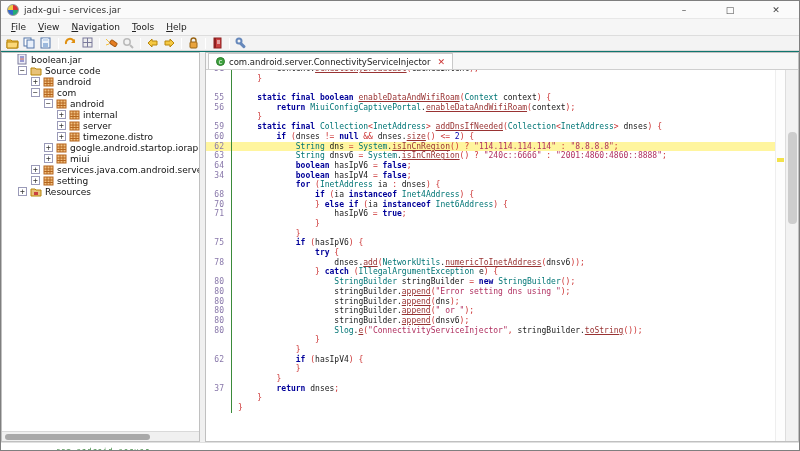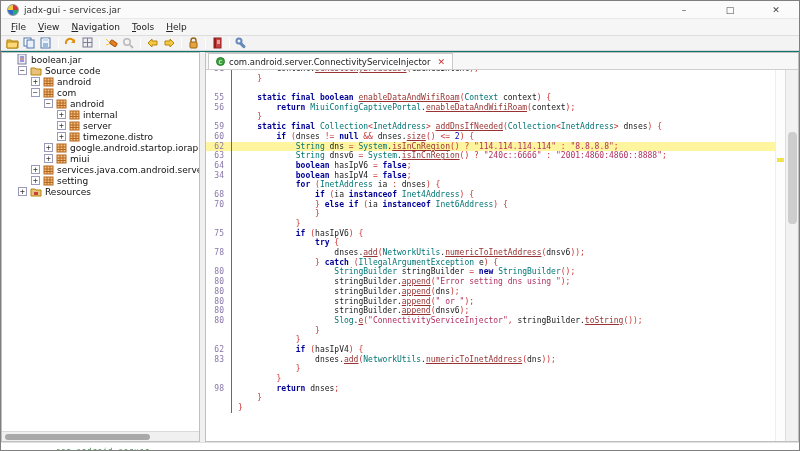--- a/index.html
+++ b/index.html
@@ -384,39 +384,39 @@
             <div class="crow"><div class="gut"></div><div class="ctext"><span class="tk-v">    </span><span class="tk-p">}</span></div></div>
             <div class="crow"><div class="gut">59</div><div class="ctext"><span class="tk-v">    </span><span class="tk-k">static</span><span class="tk-v"> </span><span class="tk-k">final</span><span class="tk-v"> </span><span class="tk-t">Collection</span><span class="tk-p">&lt;</span><span class="tk-t">InetAddress</span><span class="tk-p">&gt;</span><span class="tk-v"> </span><span class="tk-m">addDnsIfNeeded</span><span class="tk-p">(</span><span class="tk-t">Collection</span><span class="tk-p">&lt;</span><span class="tk-t">InetAddress</span><span class="tk-p">&gt;</span><span class="tk-v"> dnses</span><span class="tk-p">) {</span></div></div>
             <div class="crow"><div class="gut">60</div><div class="ctext"><span class="tk-v">        </span><span class="tk-k">if</span><span class="tk-v"> </span><span class="tk-p">(</span><span class="tk-v">dnses </span><span class="tk-p">!=</span><span class="tk-v"> </span><span class="tk-k">null</span><span class="tk-v"> </span><span class="tk-p">&amp;&amp;</span><span class="tk-v"> dnses.</span><span class="tk-m">size</span><span class="tk-p">()</span><span class="tk-v"> </span><span class="tk-p">&lt;=</span><span class="tk-v"> </span><span class="tk-n">2</span><span class="tk-p">) {</span></div></div>
             <div class="crow hl"><div class="gut">62</div><div class="ctext"><span class="tk-v">            </span><span class="tk-t">String</span><span class="tk-v"> dns </span><span class="tk-p">=</span><span class="tk-v"> </span><span class="tk-t">System</span><span class="tk-v">.</span><span class="tk-m">isInCnRegion</span><span class="tk-p">()</span><span class="tk-v"> </span><span class="tk-p">?</span><span class="tk-v"> </span><span class="tk-s">"114.114.114.114"</span><span class="tk-v"> </span><span class="tk-p">:</span><span class="tk-v"> </span><span class="tk-s">"8.8.8.8"</span><span class="tk-p">;</span></div></div>
             <div class="crow"><div class="gut">63</div><div class="ctext"><span class="tk-v">            </span><span class="tk-t">String</span><span class="tk-v"> dnsv6 </span><span class="tk-p">=</span><span class="tk-v"> </span><span class="tk-t">System</span><span class="tk-v">.</span><span class="tk-m">isInCnRegion</span><span class="tk-p">()</span><span class="tk-v"> </span><span class="tk-p">?</span><span class="tk-v"> </span><span class="tk-s">"240c::6666"</span><span class="tk-v"> </span><span class="tk-p">:</span><span class="tk-v"> </span><span class="tk-s">"2001:4860:4860::8888"</span><span class="tk-p">;</span></div></div>
             <div class="crow"><div class="gut">64</div><div class="ctext"><span class="tk-v">            </span><span class="tk-k">boolean</span><span class="tk-v"> hasIpV6 </span><span class="tk-p">=</span><span class="tk-v"> </span><span class="tk-k">false</span><span class="tk-p">;</span></div></div>
             <div class="crow"><div class="gut">34</div><div class="ctext"><span class="tk-v">            </span><span class="tk-k">boolean</span><span class="tk-v"> hasIpV4 </span><span class="tk-p">=</span><span class="tk-v"> </span><span class="tk-k">false</span><span class="tk-p">;</span></div></div>
             <div class="crow"><div class="gut"></div><div class="ctext"><span class="tk-v">            </span><span class="tk-k">for</span><span class="tk-v"> </span><span class="tk-p">(</span><span class="tk-t">InetAddress</span><span class="tk-v"> ia </span><span class="tk-p">:</span><span class="tk-v"> dnses</span><span class="tk-p">) {</span></div></div>
             <div class="crow"><div class="gut">68</div><div class="ctext"><span class="tk-v">                </span><span class="tk-k">if</span><span class="tk-v"> </span><span class="tk-p">(</span><span class="tk-v">ia </span><span class="tk-k">instanceof</span><span class="tk-v"> </span><span class="tk-t">Inet4Address</span><span class="tk-p">) {</span></div></div>
             <div class="crow"><div class="gut">70</div><div class="ctext"><span class="tk-v">                </span><span class="tk-p">}</span><span class="tk-v"> </span><span class="tk-k">else</span><span class="tk-v"> </span><span class="tk-k">if</span><span class="tk-v"> </span><span class="tk-p">(</span><span class="tk-v">ia </span><span class="tk-k">instanceof</span><span class="tk-v"> </span><span class="tk-t">Inet6Address</span><span class="tk-p">) {</span></div></div>
+            <div class="crow"><div class="gut">71</div><div class="ctext"><span class="tk-v">                    hasIpV6 </span><span class="tk-p">=</span><span class="tk-v"> </span><span class="tk-k">true</span><span class="tk-p">;</span></div></div>
             <div class="crow"><div class="gut"></div><div class="ctext"><span class="tk-v">                </span><span class="tk-p">}</span></div></div>
             <div class="crow"><div class="gut"></div><div class="ctext"><span class="tk-v">            </span><span class="tk-p">}</span></div></div>
             <div class="crow"><div class="gut">75</div><div class="ctext"><span class="tk-v">            </span><span class="tk-k">if</span><span class="tk-v"> </span><span class="tk-p">(</span><span class="tk-v">hasIpV6</span><span class="tk-p">) {</span></div></div>
             <div class="crow"><div class="gut"></div><div class="ctext"><span class="tk-v">                </span><span class="tk-k">try</span><span class="tk-v"> </span><span class="tk-p">{</span></div></div>
             <div class="crow"><div class="gut">78</div><div class="ctext"><span class="tk-v">                    dnses.</span><span class="tk-m">add</span><span class="tk-p">(</span><span class="tk-t">NetworkUtils</span><span class="tk-v">.</span><span class="tk-m">numericToInetAddress</span><span class="tk-p">(</span><span class="tk-v">dnsv6</span><span class="tk-p">));</span></div></div>
             <div class="crow"><div class="gut"></div><div class="ctext"><span class="tk-v">                </span><span class="tk-p">}</span><span class="tk-v"> </span><span class="tk-k">catch</span><span class="tk-v"> </span><span class="tk-p">(</span><span class="tk-t">IllegalArgumentException</span><span class="tk-v"> e</span><span class="tk-p">) {</span></div></div>
             <div class="crow"><div class="gut">80</div><div class="ctext"><span class="tk-v">                    </span><span class="tk-t">StringBuilder</span><span class="tk-v"> stringBuilder </span><span class="tk-p">=</span><span class="tk-v"> </span><span class="tk-k">new</span><span class="tk-v"> </span><span class="tk-t">StringBuilder</span><span class="tk-p">();</span></div></div>
             <div class="crow"><div class="gut">80</div><div class="ctext"><span class="tk-v">                    stringBuilder.</span><span class="tk-m">append</span><span class="tk-p">(</span><span class="tk-s">"Error setting dns using "</span><span class="tk-p">);</span></div></div>
             <div class="crow"><div class="gut">80</div><div class="ctext"><span class="tk-v">                    stringBuilder.</span><span class="tk-m">append</span><span class="tk-p">(</span><span class="tk-v">dns</span><span class="tk-p">);</span></div></div>
             <div class="crow"><div class="gut">80</div><div class="ctext"><span class="tk-v">                    stringBuilder.</span><span class="tk-m">append</span><span class="tk-p">(</span><span class="tk-s">" or "</span><span class="tk-p">);</span></div></div>
             <div class="crow"><div class="gut">80</div><div class="ctext"><span class="tk-v">                    stringBuilder.</span><span class="tk-m">append</span><span class="tk-p">(</span><span class="tk-v">dnsv6</span><span class="tk-p">);</span></div></div>
             <div class="crow"><div class="gut">80</div><div class="ctext"><span class="tk-v">                    </span><span class="tk-t">Slog</span><span class="tk-v">.</span><span class="tk-m">e</span><span class="tk-p">(</span><span class="tk-s">"ConnectivityServiceInjector"</span><span class="tk-p">,</span><span class="tk-v"> stringBuilder.</span><span class="tk-m">toString</span><span class="tk-p">());</span></div></div>
             <div class="crow"><div class="gut"></div><div class="ctext"><span class="tk-v">                </span><span class="tk-p">}</span></div></div>
             <div class="crow"><div class="gut"></div><div class="ctext"><span class="tk-v">            </span><span class="tk-p">}</span></div></div>
             <div class="crow"><div class="gut">62</div><div class="ctext"><span class="tk-v">            </span><span class="tk-k">if</span><span class="tk-v"> </span><span class="tk-p">(</span><span class="tk-v">hasIpV4</span><span class="tk-p">) {</span></div></div>
-            <div class="crow"><div class="gut">83</div><div class="ctext"><span class="tk-v">                dnses.</span><span class="tk-m">add</span><span class="tk-p">(</span><span class="tk-t">NetworkUtils</span><span class="tk-v">.</span><span class="tk-m">numericToInetAddress</span><span class="tk-p">(</span><span class="tk-v">dns</span><span class="tk-p">));</span></div></div>
             <div class="crow"><div class="gut"></div><div class="ctext"><span class="tk-v">            </span><span class="tk-p">}</span></div></div>
             <div class="crow"><div class="gut"></div><div class="ctext"><span class="tk-v">        </span><span class="tk-p">}</span></div></div>
-            <div class="crow"><div class="gut">98</div><div class="ctext"><span class="tk-v">        </span><span class="tk-k">return</span><span class="tk-v"> dnses</span><span class="tk-p">;</span></div></div>
+            <div class="crow"><div class="gut">37</div><div class="ctext"><span class="tk-v">        </span><span class="tk-k">return</span><span class="tk-v"> dnses</span><span class="tk-p">;</span></div></div>
             <div class="crow"><div class="gut"></div><div class="ctext"><span class="tk-v">    </span><span class="tk-p">}</span></div></div>
             <div class="crow"><div class="gut"></div><div class="ctext"><span class="tk-p">}</span></div></div>
           </div>
       </div>
       <div id="marker-strip">
         <div id="marker-yellow"></div>
       </div>
       <div id="vscroll">
         <div id="vthumb"></div>
       </div>

